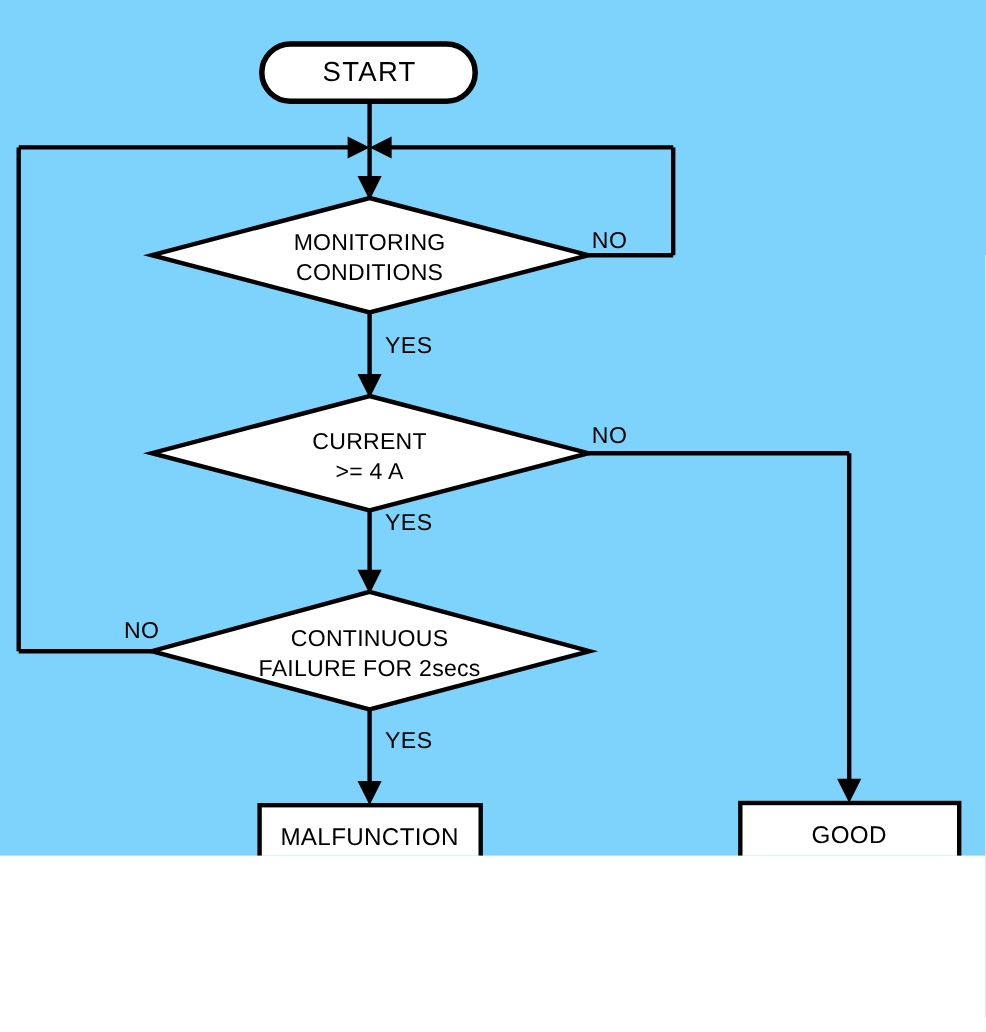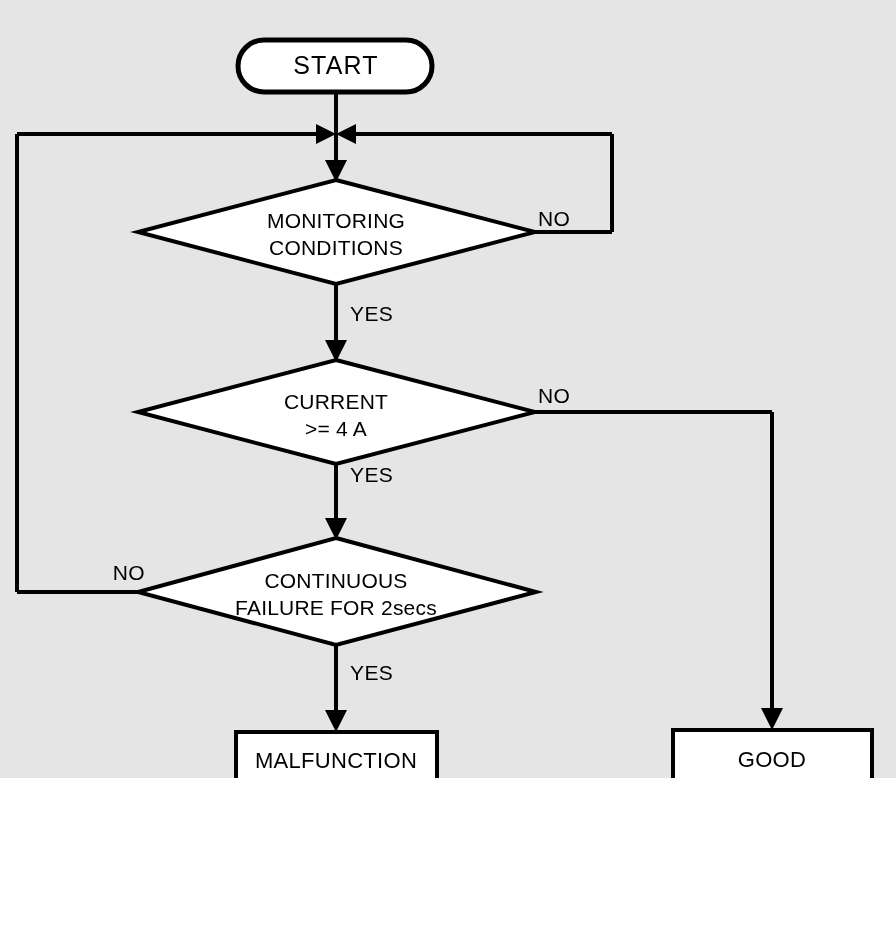--- a/index.html
+++ b/index.html
@@ -9,21 +9,21 @@
     background: #ffffff;
   }
   body {
     font-family: "Liberation Sans", sans-serif;
     -webkit-font-smoothing: antialiased;
   }
   #canvas {
     position: relative;
     width: 896px;
     height: 778px;
-    background: #e5e5e5;
+    background: #7dd3fc;
     overflow: hidden;
   }
   #flow-svg {
     position: absolute;
     top: 0;
     left: 0;
     width: 896px;
     height: 938px;
     display: block;
   }

